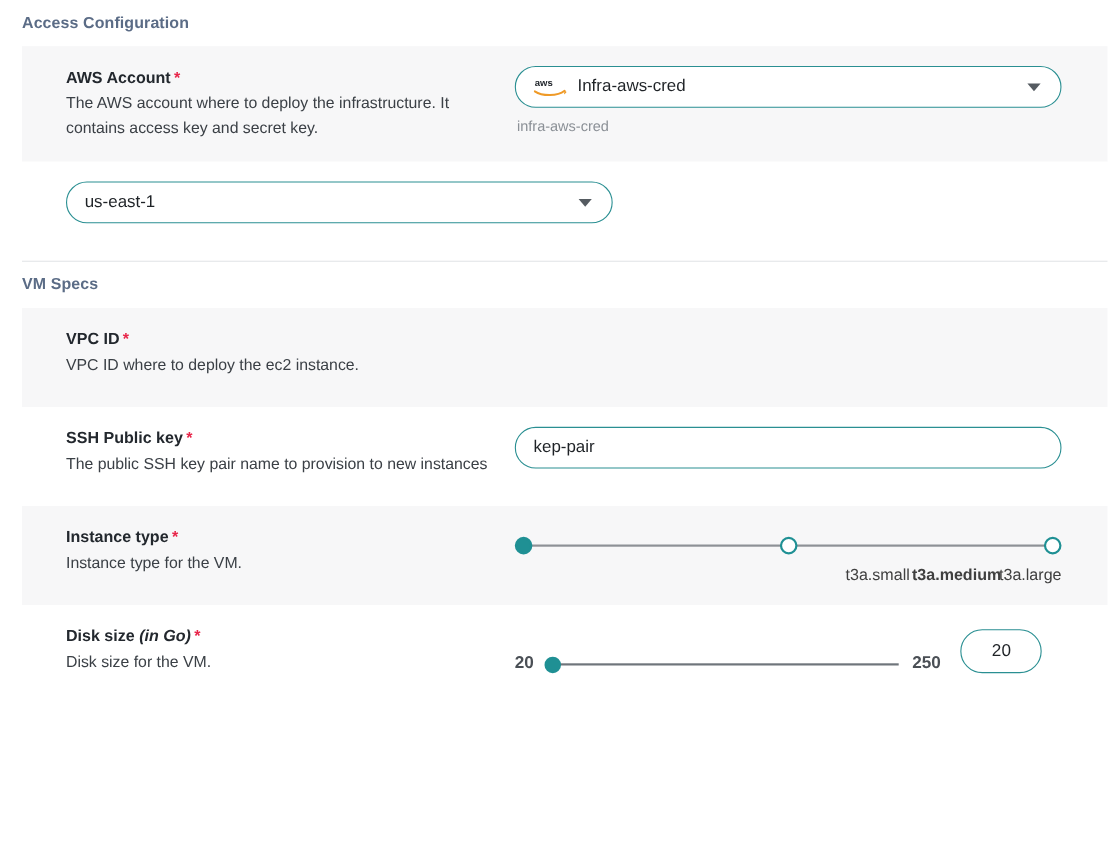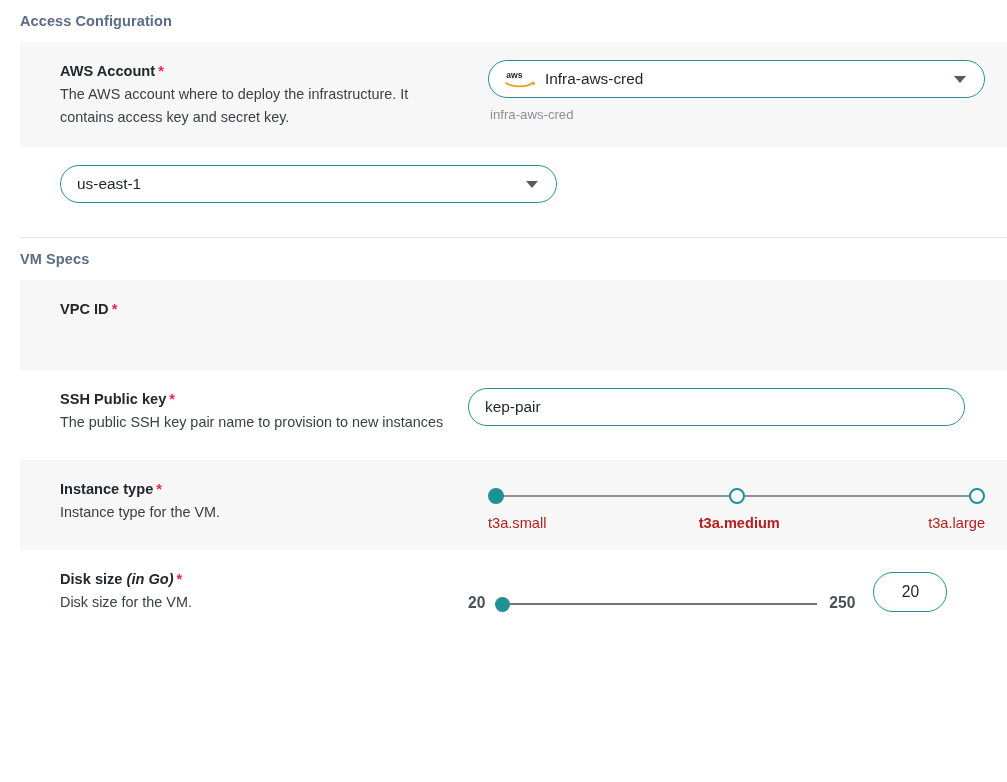--- a/index.html
+++ b/index.html
@@ -28,21 +28,21 @@
   }
 
   
   .row {
     display: flex;
     align-items: flex-start;
     margin-left: 20px;
     padding: 18px 0 18px 40px;
     min-height: 90px;
   }
-  .row.alt { background: #f7f7f8; gap: 20px; }
+  .row.alt { background: #f7f7f8; }
   .row.plain { background: #ffffff; }
 
   .row-left { width: 408px; flex: 0 0 408px; padding-top: 1px; }
   .row-right { flex: 1 1 auto; padding-left: 0px; }
 
   .field-label {
     font-size: 14.6px;
     font-weight: bold;
     color: #23282e;
     line-height: 20px;
@@ -112,24 +112,24 @@
     position: absolute;
     top: 0;
     width: 16px; height: 16px;
     border-radius: 50%;
     border: 2px solid #1f9094;
     background: #ffffff;
   }
   .step-dot.on { background: #1f9094; border-color: #1f9094; }
   .step-labels {
     display: flex;
-    justify-content: space-between;
+    justify-content: flex-end;
     margin-top: 11px;
     font-size: 14.6px;
-    color: #b91c1c;
+    color: #404040;
   }
   .step-labels span:nth-child(2) { transform: translateX(2px); font-weight: bold; }
 
   
   .range-row {
     display: flex;
     align-items: flex-end;
     width: 520px;
     padding-top: 4px;
   }
@@ -219,20 +219,21 @@
 
   <div class="section-divider"></div>
 
   <div class="section-header">VM Specs</div>
 
   <div class="row alt">
     <div class="row-left">
       <div class="field-label">
         <span>VPC ID</span><span class="req">*</span>
       </div>
+      <div class="field-desc">VPC ID where to deploy the ec2 instance.</div>
     </div>
   </div>
 
   <div class="row plain">
     <div class="row-left">
       <div class="field-label">
         <span>SSH Public key</span><span class="req">*</span>
       </div>
       <div class="field-desc">The public SSH key pair name to provision to new instances</div>
     </div>

